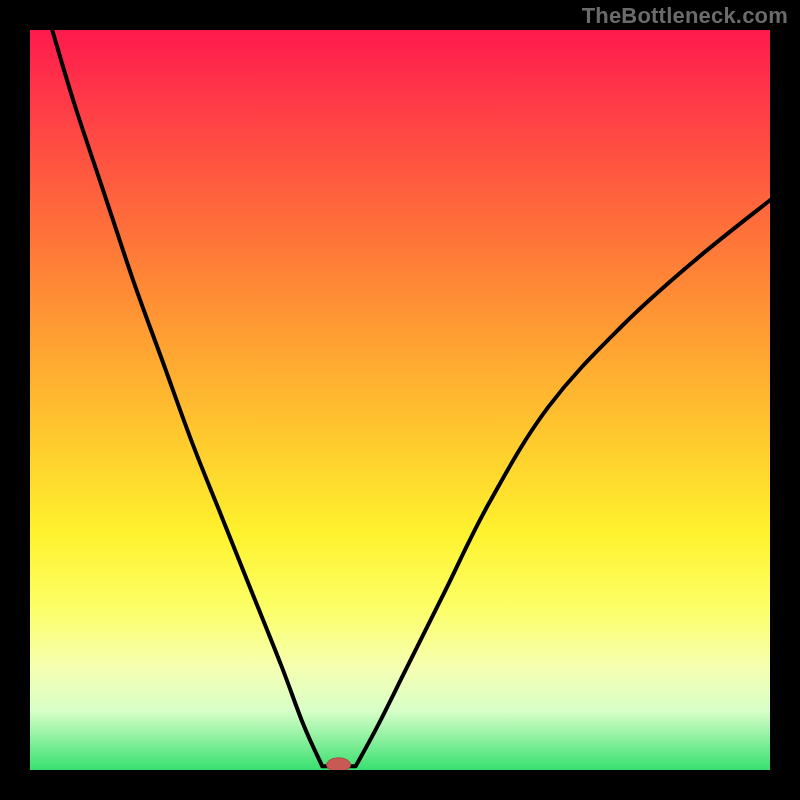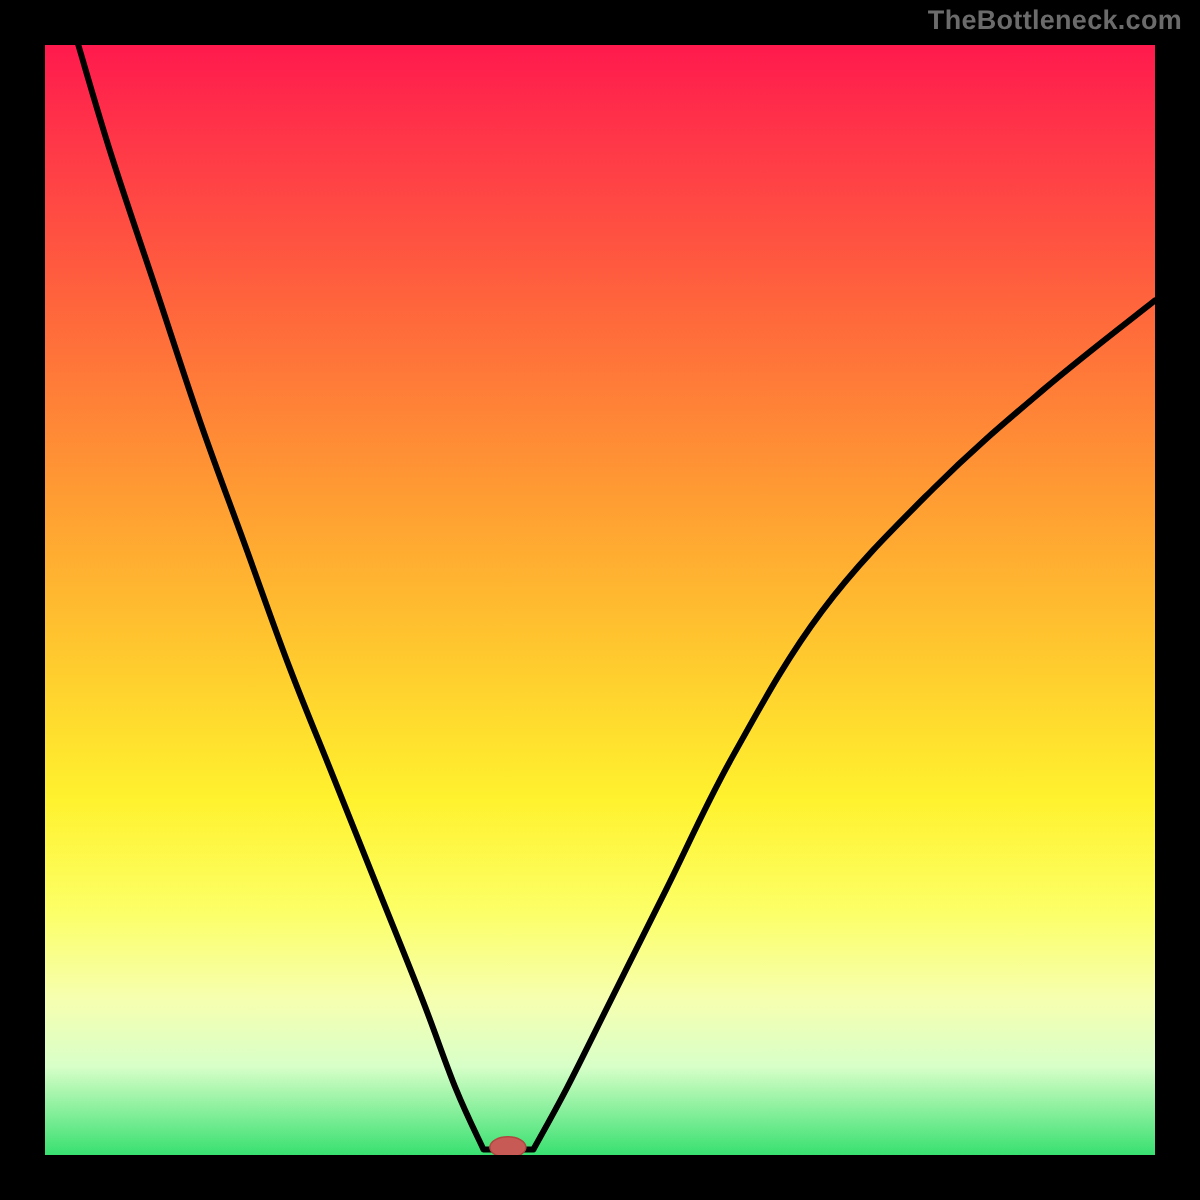--- a/index.html
+++ b/index.html
@@ -42,21 +42,21 @@
   .svg-layer {
     position: absolute;
     top: 0;
     left: 0;
   }
   .watermark {
     position: absolute;
     top: 3px;
     right: 12px;
     color: #6b6b6b;
-    font-size: 18px;
+    font-size: 22px;
     font-weight: 600;
     letter-spacing: 0.2px;
   }
   .marker {
     fill: #c85a55;
     stroke: #b04740;
     stroke-width: 1;
   }
 </style>
 </head>

